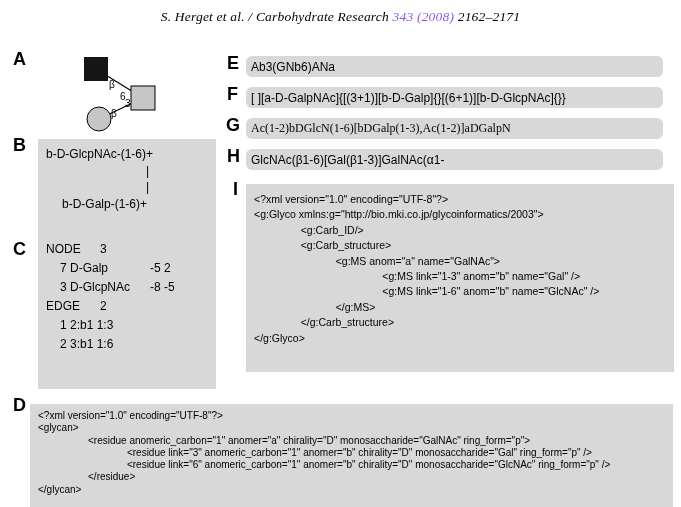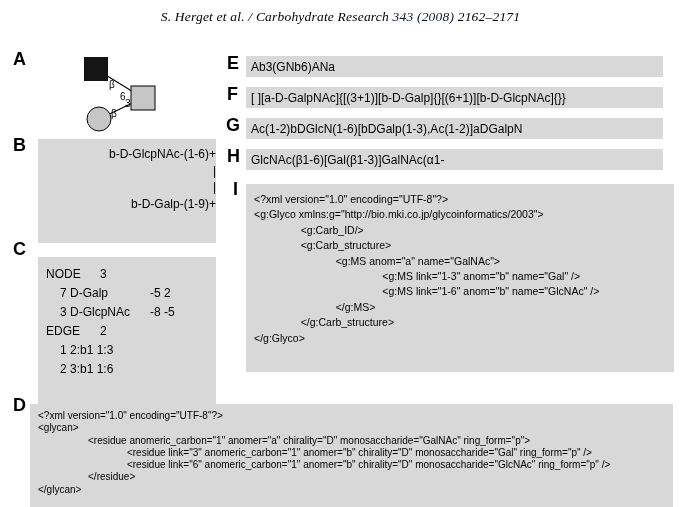--- a/index.html
+++ b/index.html
@@ -2,57 +2,57 @@
 <html><head>
 <meta charset="utf-8">
 <style>
   html,body{margin:0;padding:0;background:#ffffff;}
   .page{position:relative;width:681px;height:507px;background:#ffffff;color:#000;
         font-family:"Liberation Sans",sans-serif;overflow:hidden;}
 
   
   .header{position:absolute;top:9px;left:0;width:100%;text-align:center;
           font-family:"Liberation Serif",serif;font-style:italic;font-size:13.5px;letter-spacing:.2px;}
-  .cite-link{color:#0f172a;}
+  .cite-link{color:#8b5cf6;}
 
   
   .plabel{position:absolute;font-size:18px;font-weight:bold;line-height:1;}
 
   
   .gbox{position:absolute;background:#d8d8d8;}
 
   
   .diagramA{position:absolute;left:75px;top:53px;width:120px;height:86px;}
   .diagramA svg{position:absolute;left:0;top:0;}
   .bond-lbl{position:absolute;font-size:10px;line-height:1;}
 
   
-  .box-b{left:38px;top:139px;width:170px;height:97px;padding:7px 0 0 8px;font-size:12px;text-align:right;}
+  .box-b{left:38px;top:139px;width:170px;height:97px;padding:7px 0 0 8px;font-size:12px;}
   .box-b .b-line{line-height:16.5px;white-space:pre;}
   .b2,.b4{padding-left:100px;}
   .b3{padding-left:46px;}
   .b5{padding-left:16px;}
 
   
-  .box-c{left:38px;top:257px;width:170px;height:149px;padding:8px 0 0 8px;font-size:12px;}
+  .box-c{left:38px;top:232px;width:170px;height:149px;padding:8px 0 0 8px;font-size:12px;}
   .c-row{line-height:19px;position:relative;white-space:pre;}
   .c-key{display:inline-block;width:54px;}
   .c-indent{padding-left:14px;}
   .c-coords{position:absolute;left:104px;top:0;}
 
   
   .code{white-space:pre;font-family:"Liberation Sans",sans-serif;margin:0;}
   .box-d{left:30px;top:404px;width:627px;height:98px;padding:6px 8px;font-size:10px;line-height:12.3px;}
   .box-i{left:246px;top:184px;width:412px;height:172px;padding:8px;font-size:10.5px;line-height:15.4px;}
 
   
-  .bar{left:246px;width:412px;height:21px;display:flex;align-items:center;padding-left:5px;font-size:12px;}
+  .bar{left:246px;width:412px;height:21px;display:flex;align-items:center;padding-left:5px;font-size:12px;border-radius:6px;}
   .bar-e{top:56px;}
   .bar-f{top:87px;}
-  .bar-g{top:118px;}
+  .bar-g{top:118px;font-family:Liberation Serif, serif;}
   .bar-h{top:149px;text-align:right;}
 </style>
 </head>
 <body>
 
 <div class="page">
 
   <div class="header">
     <span>S. Herget et al. / Carbohydrate Research </span><span class="cite-link">343 (2008)</span><span> 2162–2171</span>
   </div>
@@ -70,21 +70,21 @@
     <span class="bond-lbl" style="left:45px;top:39px;">6</span>
     <span class="bond-lbl" style="left:36px;top:56px;">β</span>
     <span class="bond-lbl" style="left:50px;top:46px;">3</span>
   </div>
 
   <div class="plabel" style="left:13px;top:136px;">B</div>
   <div class="gbox box-b">
     <div class="b-line b1">b-D-GlcpNAc-(1-6)+</div>
     <div class="b-line b2">|</div>
     <div class="b-line b4">|</div>
-    <div class="b-line b5">b-D-Galp-(1-9)+</div>
+    <div class="b-line b5">b-D-Galp-(1-6)+</div>
   </div>
 
   <div class="plabel" style="left:13px;top:240px;">C</div>
   <div class="gbox box-c">
     <div class="c-row"><span class="c-key">NODE</span><span>3</span></div>
     <div class="c-row c-indent"><span>7 D-Galp</span><span class="c-coords">-5 2</span></div>
     <div class="c-row c-indent"><span>3 D-GlcpNAc</span><span class="c-coords">-8 -5</span></div>
     <div class="c-row"><span class="c-key">EDGE</span><span>2</span></div>
     <div class="c-row c-indent">1 2:b1 1:3</div>
     <div class="c-row c-indent">2 3:b1 1:6</div>

